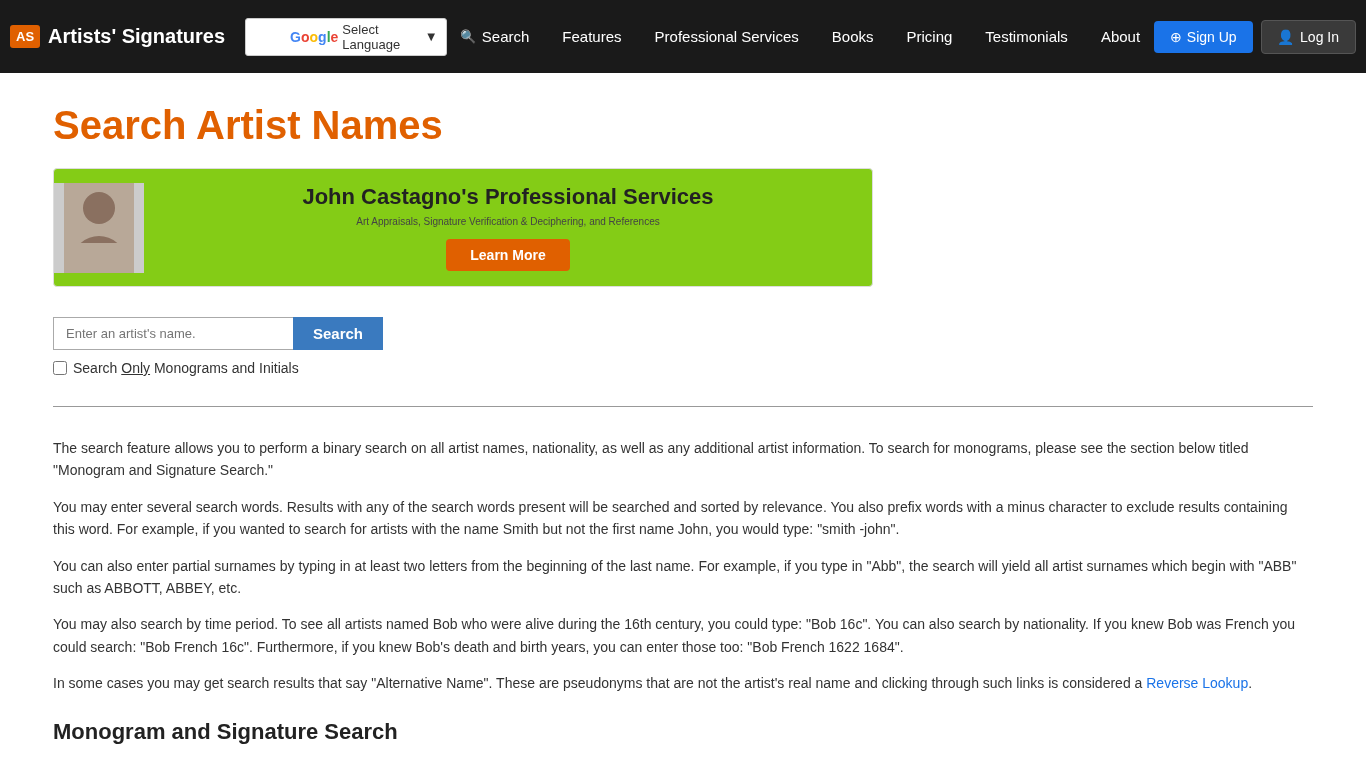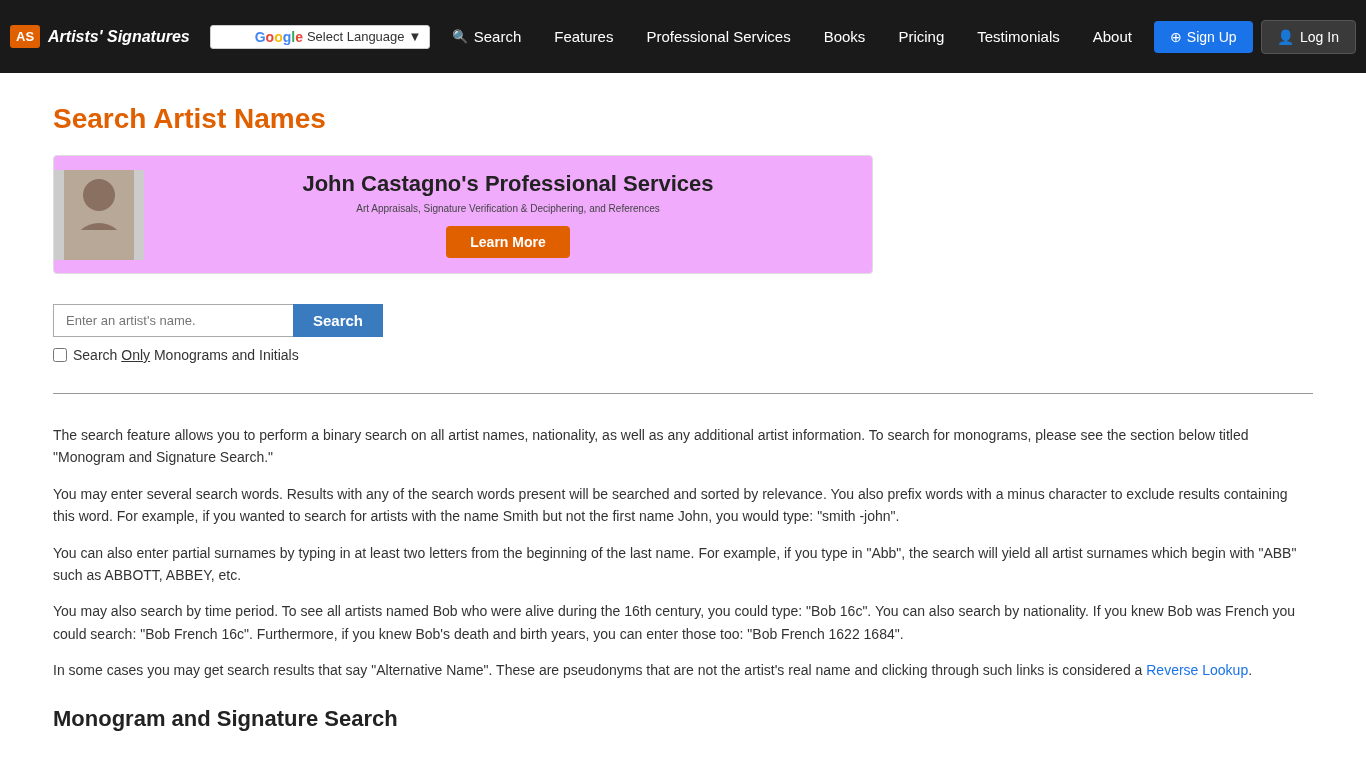--- a/index.html
+++ b/index.html
@@ -28,24 +28,23 @@
     #logo-box {
       background: #e06000;
       color: #fff;
       font-weight: bold;
       font-size: 13px;
       padding: 4px 6px;
       border-radius: 3px;
     }
     #logo-text {
       color: #fff;
-      font-size: 16px;
+      font-size: 20px;
       font-weight: bold;
       white-space: nowrap;
-      font-style: italic;
     }
     #google-translate {
       display: flex;
       align-items: center;
       gap: 4px;
       background: #fff;
       border: 1px solid #ccc;
       border-radius: 3px;
       padding: 3px 8px;
       font-size: 13px;
@@ -116,28 +115,28 @@
 
     
     #main {
       max-width: 1300px;
       margin: 0 auto;
       padding: 30px 20px;
     }
 
     #page-title {
       color: #e06000;
-      font-size: 28px;
+      font-size: 40px;
       font-weight: bold;
       margin-bottom: 20px;
     }
 
     
     #banner {
-      background: #f0abfc;
+      background: #84cc16;
       border: 1px solid #ddd;
       border-radius: 4px;
       display: flex;
       align-items: center;
       max-width: 820px;
       margin-bottom: 30px;
       overflow: hidden;
     }
     #banner-img {
       width: 90px;

